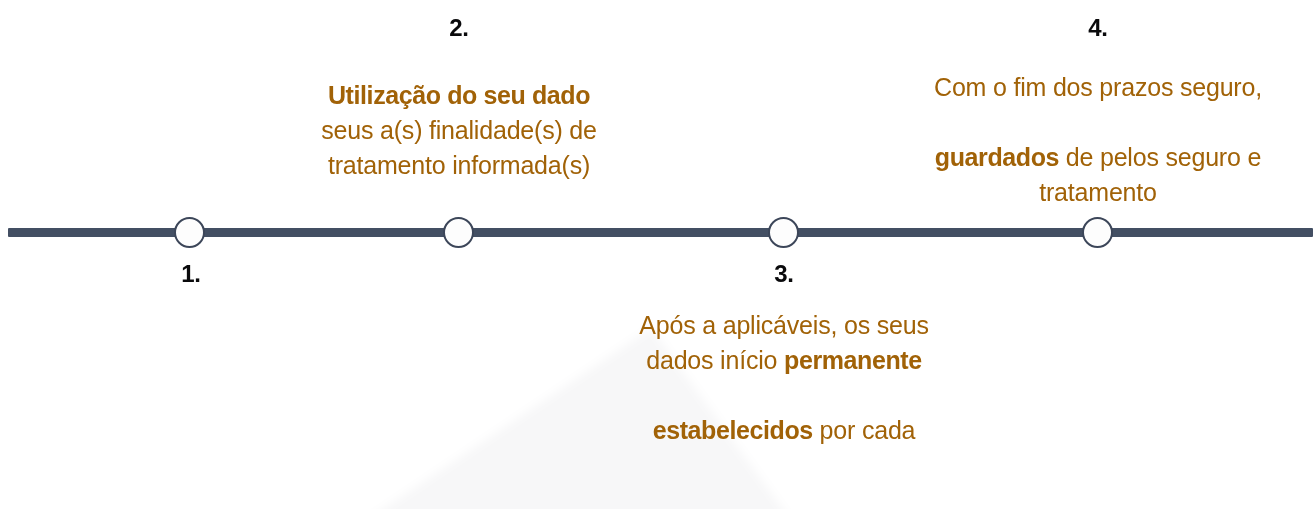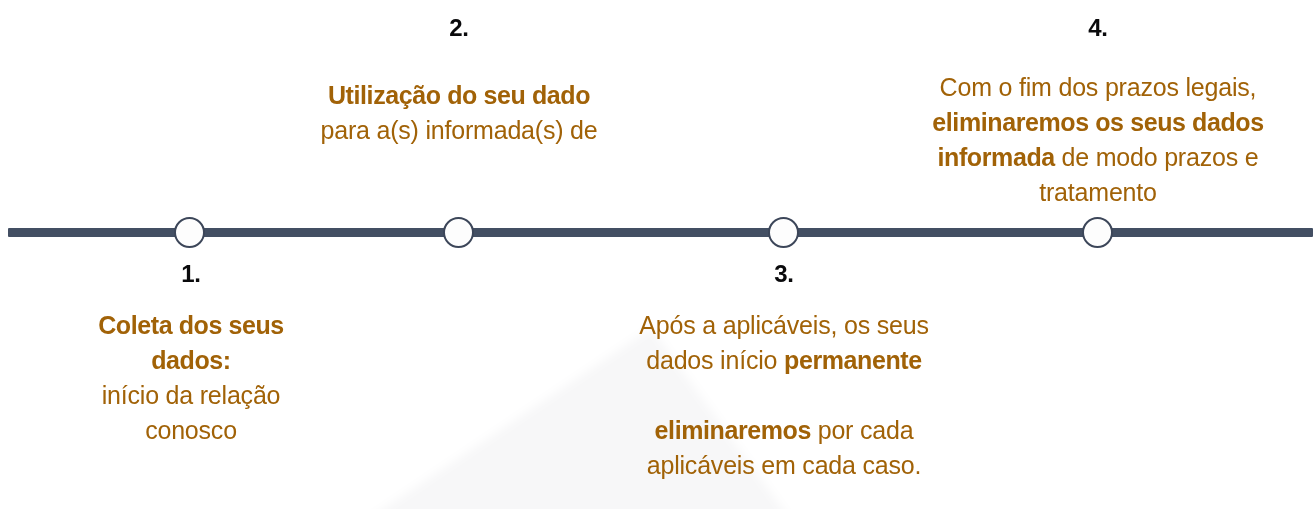--- a/index.html
+++ b/index.html
@@ -143,50 +143,44 @@
 
   <div class="axis-line"></div>
 
   <div class="node node-1"></div>
   <div class="node node-2"></div>
   <div class="node node-3"></div>
   <div class="node node-4"></div>
 
   <div class="blk blk-1">
     <div class="num">1.</div>
-    <div class="body">
-      <b>Coleta dos seus</b><br>
-      <b>dados:</b><br>
-      <span>início da relação</span><br>
-      <span>conosco</span>
-    </div>
   </div>
 
   <div class="blk blk-2">
     <div class="num">2.</div>
     <div class="body">
       <b>Utilização do seu dado</b><br>
-      <span>para a(s)  informada(s) de</span><br>
+      <span>seus a(s)  finalidade(s) de</span><br>
+      <span>tratamento informada(s)</span>
     </div>
   </div>
 
   <div class="blk blk-3">
     <div class="num">3.</div>
     <div class="body">
       <span>Após a aplicáveis, os seus</span><br>
       <span>dados início </span><b>permanente</b><br>
       <br>
-      <b>eliminaremos</b><span> por cada</span><br>
-      <span>aplicáveis em cada caso.</span>
+      <b>estabelecidos</b><span> por cada</span><br>
     </div>
   </div>
 
   <div class="blk blk-4">
     <div class="num">4.</div>
     <div class="body">
-      <span>Com o fim dos prazos legais,</span><br>
-      <b>eliminaremos os seus dados</b><br>
-      <b>informada</b><span> de modo prazos e</span><br>
+      <span>Com o fim dos prazos seguro,</span><br>
+      <br>
+      <b>guardados</b><span> de pelos seguro e</span><br>
       <span>tratamento</span>
     </div>
   </div>
 
 </div>
 
 </body></html>

